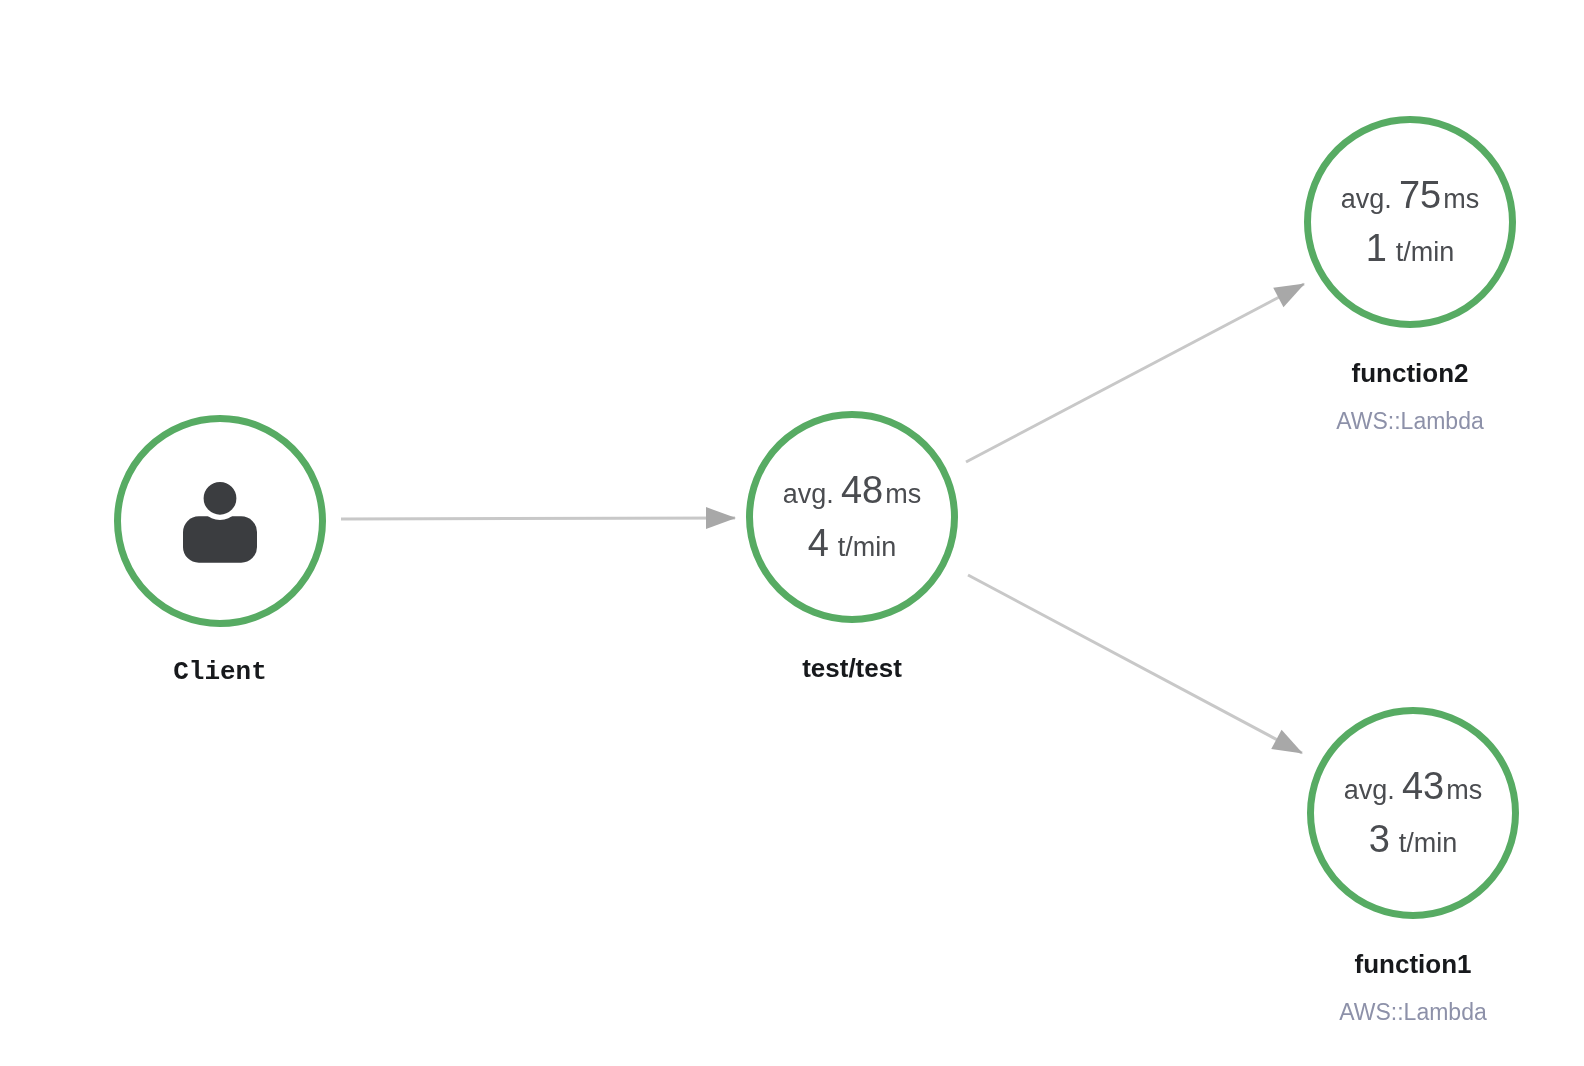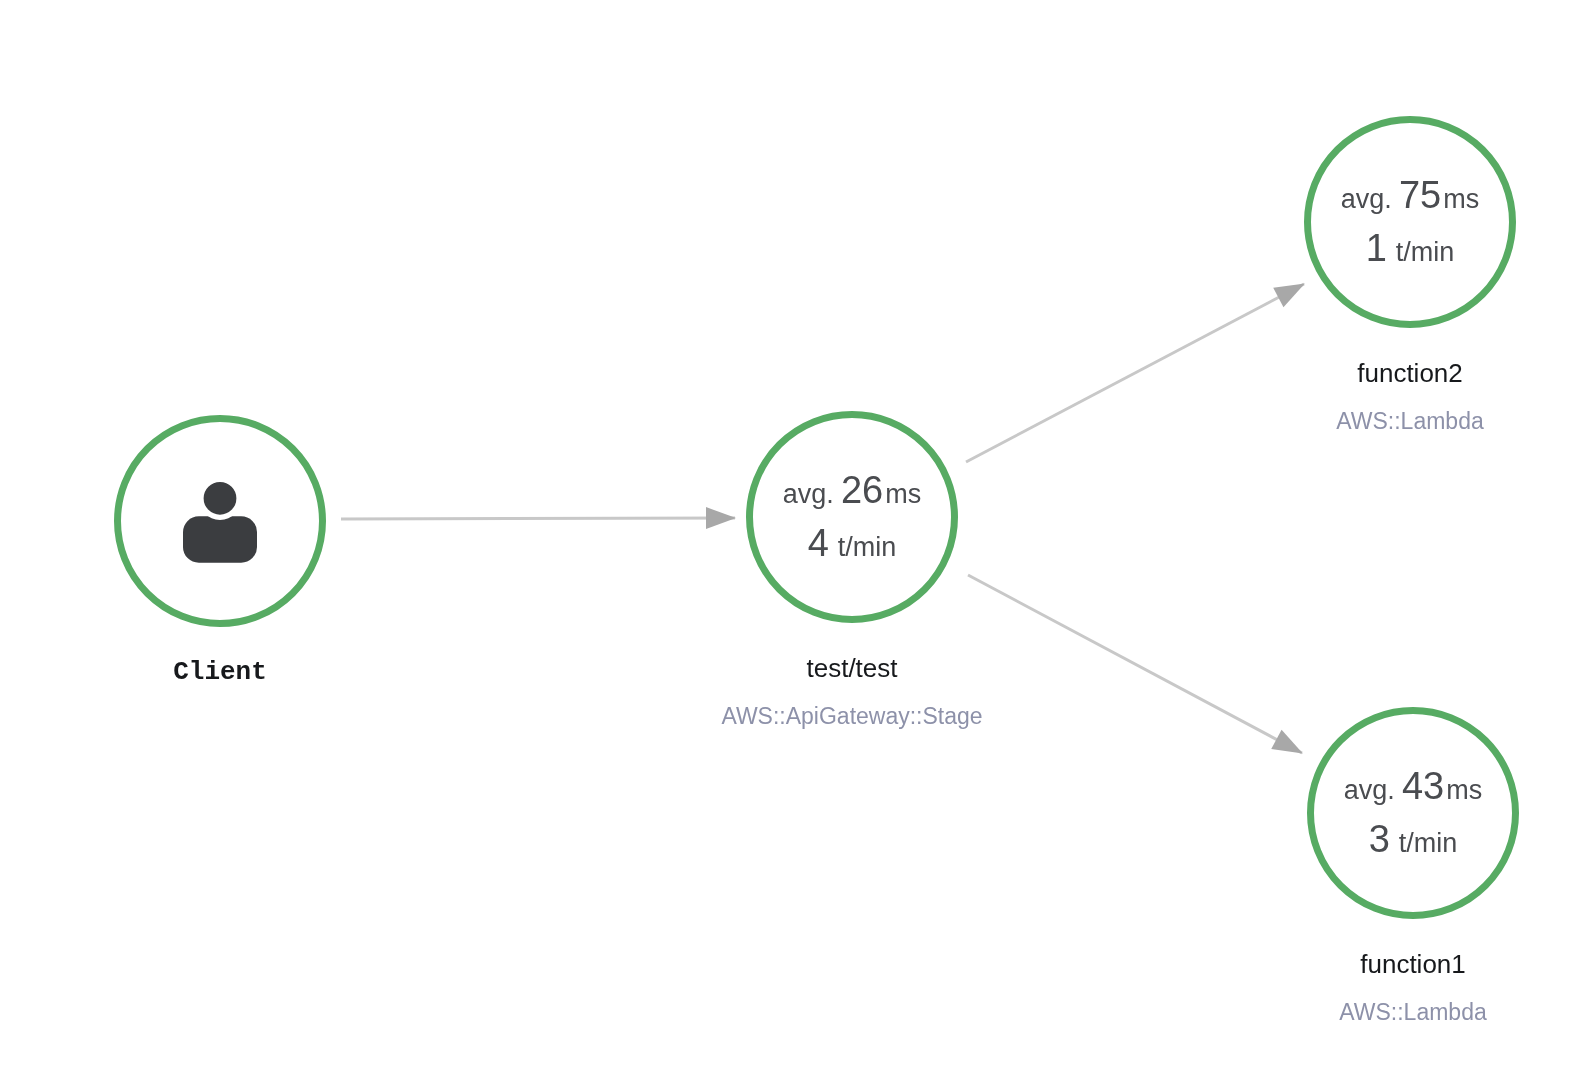--- a/index.html
+++ b/index.html
@@ -42,21 +42,21 @@
     align-items: center;
     justify-content: center;
     gap: 10px;
   }
   .metric-line { display: flex; align-items: baseline; white-space: pre; }
   .m-small { font-size: 27px; color: var(--metric_text); }
   .m-big   { font-size: 38px; color: var(--metric_text); }
   .line-avg .m-big { margin: 0 2px 0 7px; }
   .line-rate .m-big { margin-right: 9px; }
 
-  .node-label { margin-top: 30px; font-size: 26px; color: var(--node_label); }
+  .node-label { margin-top: 30px; font-size: 26px; color: var(--node_label); font-weight: bold; }
   .node-label.bold { font-weight: bold; font-family: Liberation Mono, monospace; }
   .node-type  { margin-top: 19px; font-size: 23px; color: var(--node_type); }
 
   .node-client    { left: 70px;   top: 415px; }
   .node-xray      { left: 702px;  top: 411px; }
   .node-function2 { left: 1260px; top: 116px; }
   .node-function1 { left: 1263px; top: 707px; }
 
   .user-icon-svg { width: 74px; height: 84px; }
 </style>
@@ -81,30 +81,29 @@
       <circle cx="35" cy="18" r="18" fill="#3b3d40" stroke="#ffffff" stroke-width="5"></circle>
     </svg>
   </div>
   <div class="node-label bold">Client</div>
 </div>
 
 <div class="node node-xray">
   <div class="circle">
     <div class="metric-line line-avg">
       <span class="m-small">avg.</span>
-      <span class="m-big">26</span>
+      <span class="m-big">48</span>
       <span class="m-small">ms</span>
     </div>
     <div class="metric-line line-rate">
       <span class="m-big">4</span>
       <span class="m-small">t/min</span>
     </div>
   </div>
   <div class="node-label">test/test</div>
-  <div class="node-type">AWS::ApiGateway::Stage</div>
 </div>
 
 <div class="node node-function2">
   <div class="circle">
     <div class="metric-line line-avg">
       <span class="m-small">avg.</span>
       <span class="m-big">75</span>
       <span class="m-small">ms</span>
     </div>
     <div class="metric-line line-rate">

